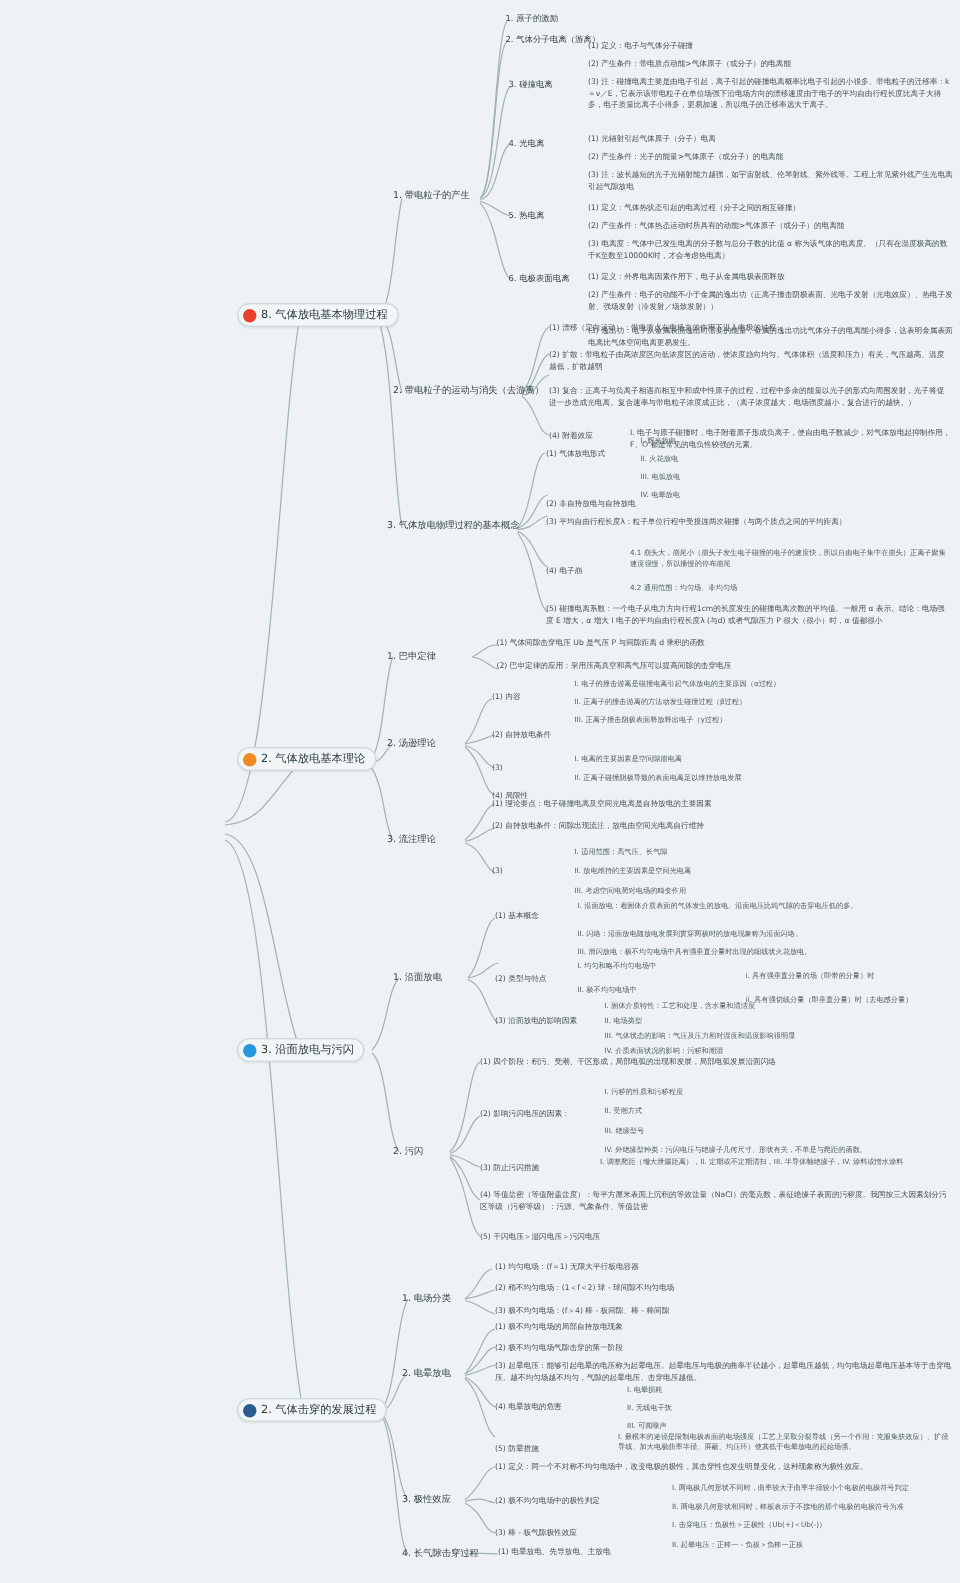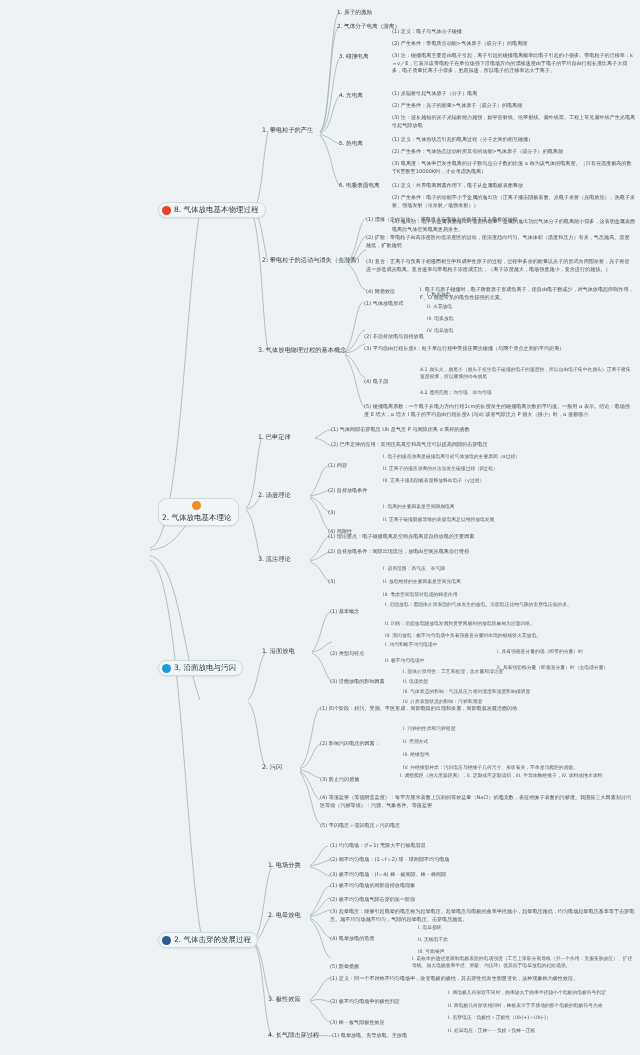--- a/index.html
+++ b/index.html
@@ -173,21 +173,21 @@
   <div class="node tiny" style="left:427px;top:303px;">II. 火花放电</div>
   <div class="node tiny" style="left:427px;top:315px;">III. 电弧放电</div>
   <div class="node tiny" style="left:427px;top:327px;">IV. 电晕放电</div>
   <div class="node leaf" style="left:364px;top:333px;">(2) 非自持放电与自持放电</div>
   <div class="node leaf wrap" style="left:364px;top:345px;width:270px;">(3) 平均自由行程长度λ：粒子单位行程中受接连两次碰撞（与两个质点之间的平均距离）</div>
   <div class="node leaf" style="left:364px;top:378px;">(4) 电子崩</div>
   <div class="node tiny" style="left:420px;top:366px;width:214px;">4.1 崩头大，崩尾小（崩头子发生电子碰撞的电子的速度快，所以自由电子集中在崩头）正离子聚集速度很慢，所以播慢的停布崩尾</div>
   <div class="node tiny" style="left:420px;top:389px;">4.2 通用范围：均匀场、非均匀场</div>
   <div class="node leaf wrap" style="left:364px;top:403px;width:270px;">(5) 碰撞电离系数：一个电子从电力方向行程1cm的长度发生的碰撞电离次数的平均值。一般用 α 表示。结论：电场强度 E 增大，α 增大 I 电子的平均自由行程长度λ (与d) 或者气隙压力 P 很大（很小）时，α 值都很小</div>
 
-  <div class="node l1" style="left:158px;top:498px;flex-direction:column;">
+  <div class="node l1" style="left:158px;top:498px;">
     <span class="badge" style="background:#f08a22"></span>
     <span>2. 气体放电基本理论</span>
   </div>
 
   <div class="node l2" style="left:258px;top:433px;">1. 巴申定律</div>
   <div class="node l2" style="left:258px;top:491px;">2. 汤逊理论</div>
   <div class="node l2" style="left:258px;top:555px;">3. 流注理论</div>
 
   <div class="node leaf wrap" style="left:331px;top:426px;width:300px;">(1) 气体间隙击穿电压 Ub 是气压 P 与间隙距离 d 乘积的函数</div>
   <div class="node leaf wrap" style="left:331px;top:441px;width:300px;">(2) 巴申定律的应用：采用压高真空和高气压可以提高间隙的击穿电压</div>
@@ -202,21 +202,21 @@
   <div class="node tiny" style="left:383px;top:516px;">II. 正离子碰撞阴极导致的表面电离足以维持放电发展</div>
   <div class="node leaf" style="left:328px;top:528px;">(4) 局限性</div>
 
   <div class="node leaf wrap" style="left:328px;top:533px;width:300px;">(1) 理论要点：电子碰撞电离及空间光电离是自持放电的主要因素</div>
   <div class="node leaf wrap" style="left:328px;top:548px;width:300px;">(2) 自持放电条件：间隙出现流注，放电由空间光电离自行维持</div>
   <div class="node leaf" style="left:328px;top:578px;">(3)</div>
   <div class="node tiny" style="left:383px;top:565px;">I. 适用范围：高气压、长气隙</div>
   <div class="node tiny" style="left:383px;top:578px;">II. 放电维持的主要因素是空间光电离</div>
   <div class="node tiny" style="left:383px;top:591px;">III. 考虑空间电荷对电场的畸变作用</div>
 
-  <div class="node l1" style="left:158px;top:660px;">
+  <div class="node l1" style="left:158px;top:692px;">
     <span class="badge" style="background:#2499dd"></span>
     <span>3. 沿面放电与污闪</span>
   </div>
 
   <div class="node l2" style="left:262px;top:647px;">1. 沿面放电</div>
   <div class="node l2" style="left:262px;top:763px;">2. 污闪</div>
 
   <div class="node leaf" style="left:330px;top:608px;">(1) 基本概念</div>
   <div class="node tiny" style="left:385px;top:601px;width:250px;">I. 沿面放电：着固体介质表面的气体发生的放电。沿面电压比纯气隙的击穿电压低的多。</div>
   <div class="node tiny" style="left:385px;top:620px;width:250px;">II. 闪络：沿面放电随放电发展到贯穿两极时的放电现象称为沿面闪络。</div>

